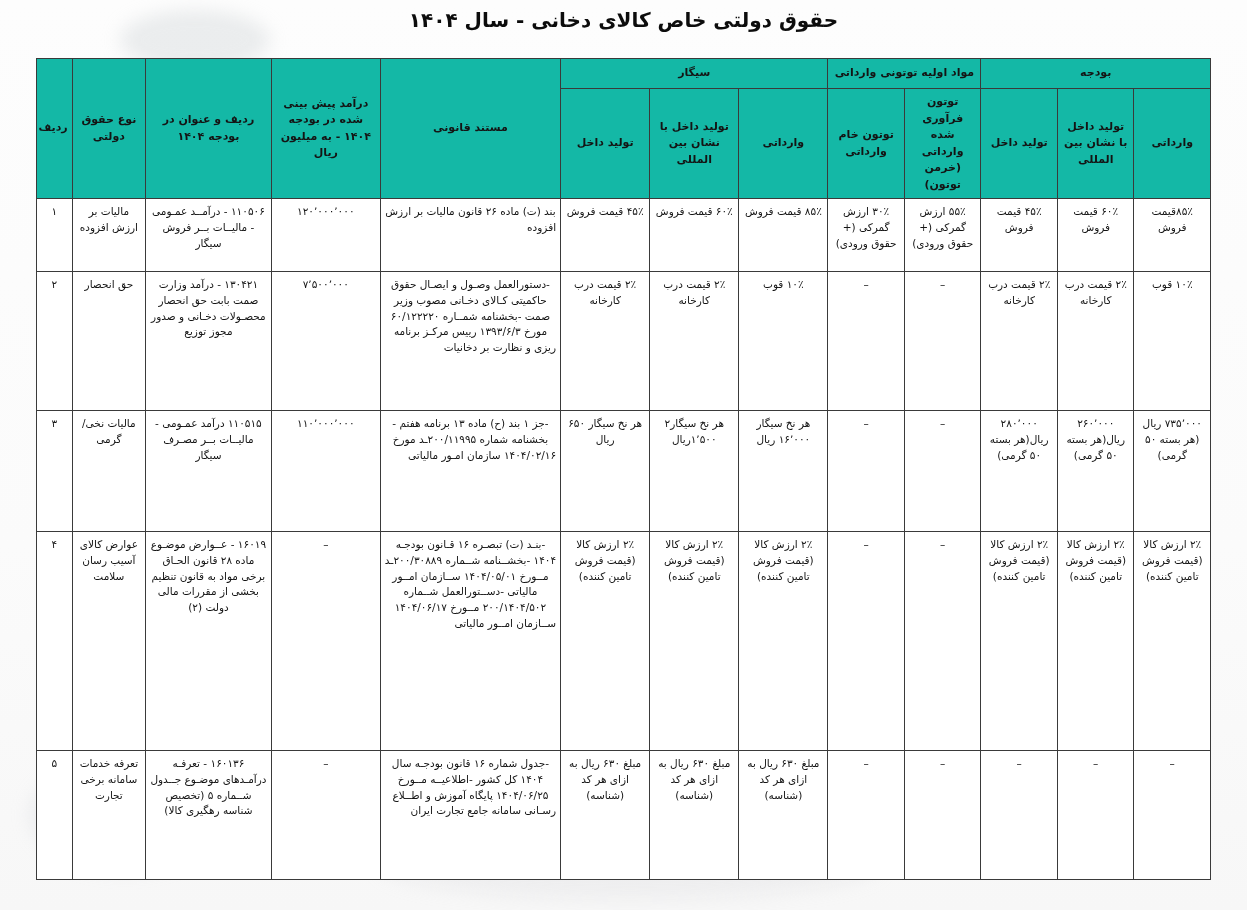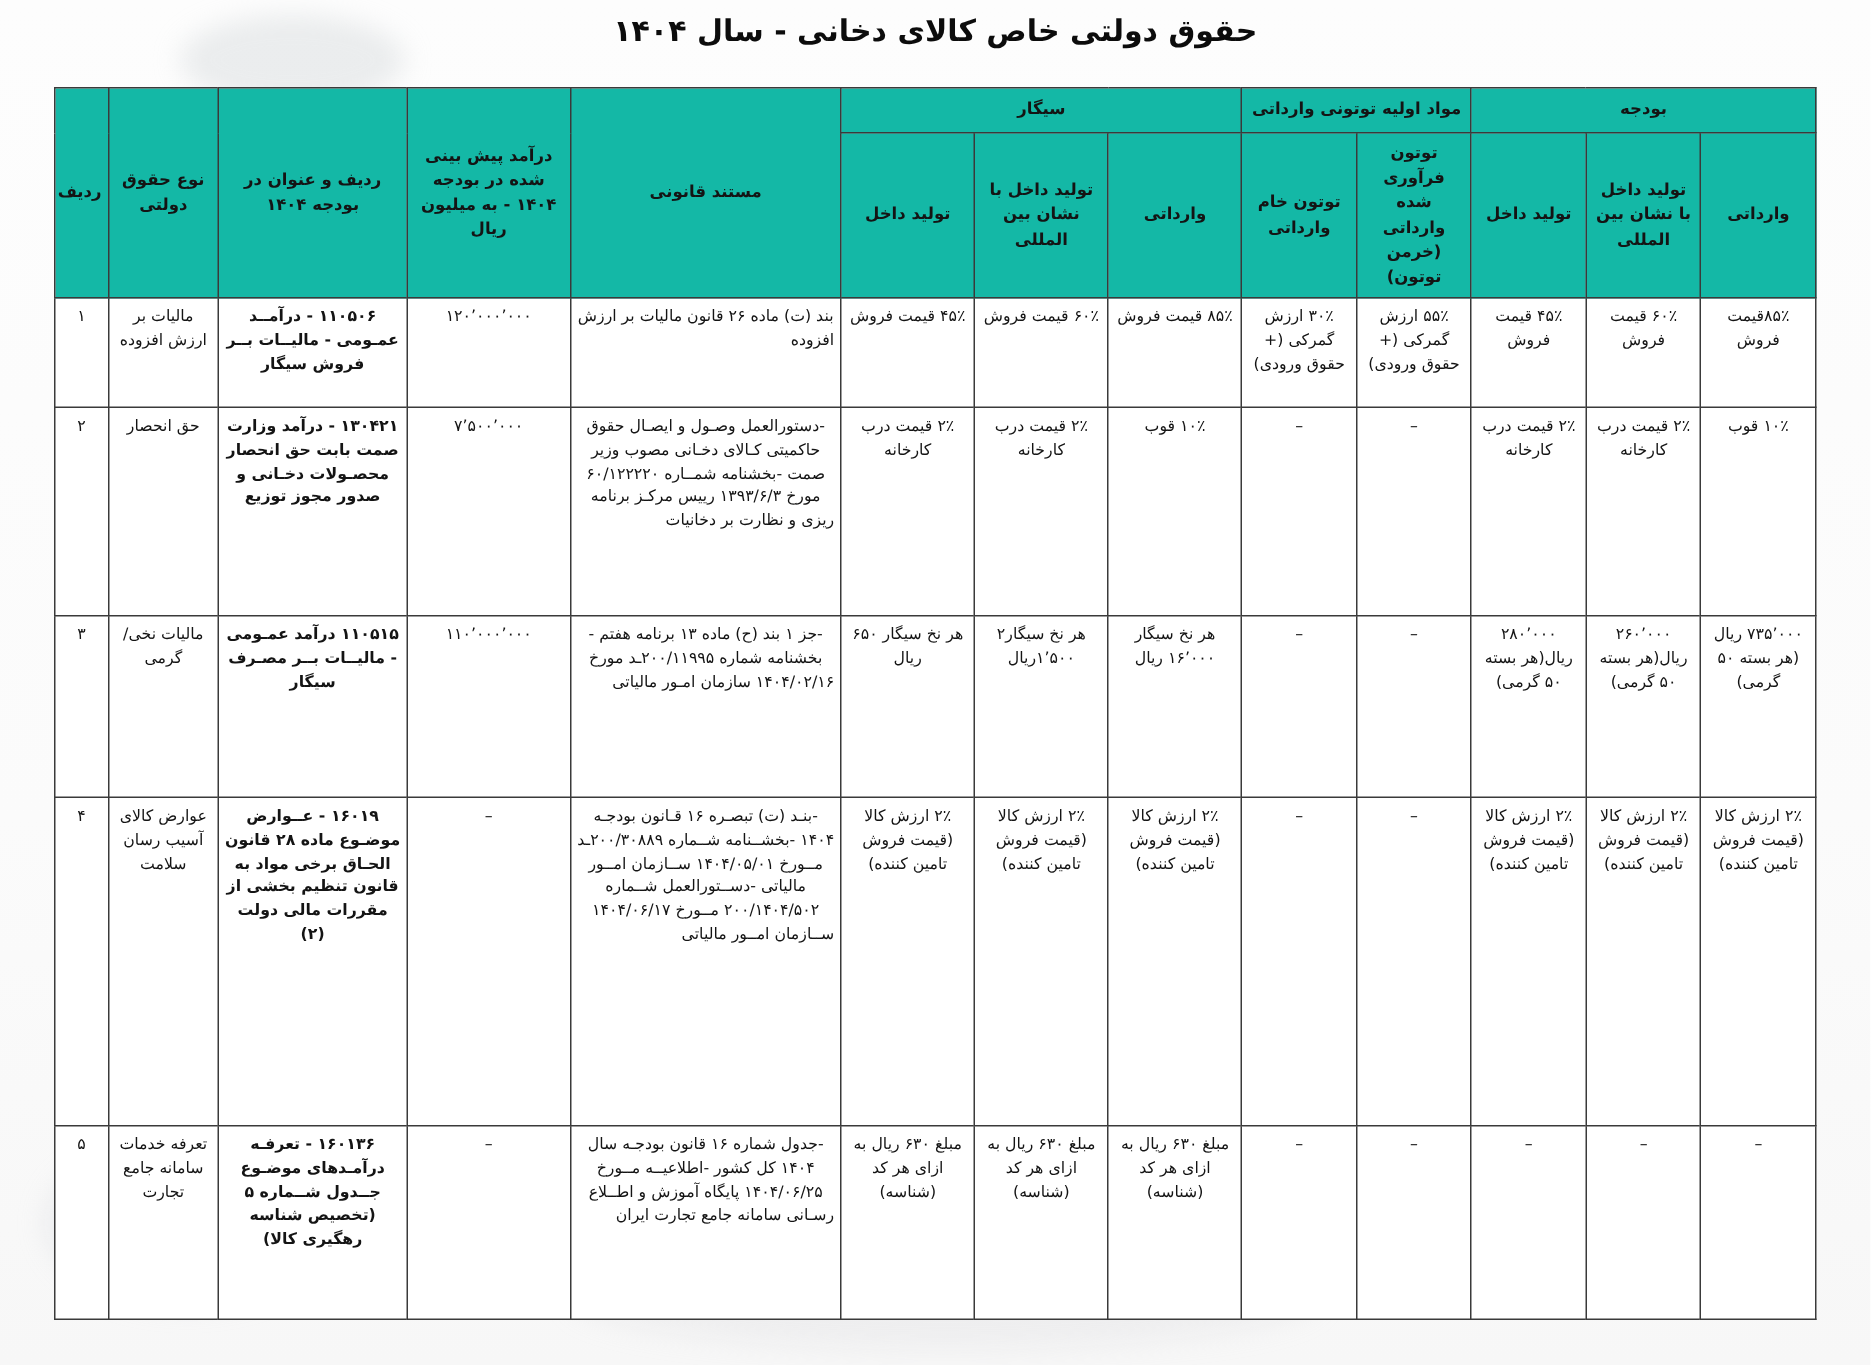--- a/index.html
+++ b/index.html
@@ -81,21 +81,21 @@
   col.c-noe     { width: 70px; }
   col.c-radifon { width: 120px; }
   col.c-daramad { width: 104px; }
   col.c-mostand { width: 172px; }
   col.c-s1, col.c-s2, col.c-s3, col.c-s4 { width: 85px; }
   col.c-t1, col.c-t2, col.c-t3 { width: 73px; }
   col.c-n1, col.c-n2, col.c-n3 { width: 73px; }
 
   td.cell { text-align: center; }
   td.just { text-align: justify; text-align-last: right; padding: 6px 6px; margin-left: 11px; }
-  td.just-c { text-align: justify; text-align-last: center; padding: 6px 6px; font-weight: bold; }
+  td.just-c { text-align: justify; text-align-last: center; padding: 6px 6px; }
   td.num { letter-spacing: 0.5px; }
   .dash { font-size: 12px; }
   .rowtall-1 td { height: 62px; }
   .rowtall-2 td { height: 128px; }
   .rowtall-3 td { height: 110px; }
   .rowtall-4 td { height: 208px; }
   .rowtall-5 td { height: 118px; }
 </style>
 </head>
 <body>
@@ -218,20 +218,20 @@
           <td class="cell dash">–</td>
           <td class="cell dash">–</td>
           <td class="cell dash">–</td>
           <td class="cell dash">–</td>
           <td class="cell">مبلغ ۶۳۰ ریال به ازای هر کد (شناسه)</td>
           <td class="cell">مبلغ ۶۳۰ ریال به ازای هر کد (شناسه)</td>
           <td class="cell">مبلغ ۶۳۰ ریال به ازای هر کد (شناسه)</td>
           <td class="just">-جدول شماره ۱۶ قانون بودجـه سال ۱۴۰۴ کل کشور -اطلاعیــه مــورخ ۱۴۰۴/۰۶/۲۵ پایگاه آموزش و اطــلاع رسـانی سامانه جامع تجارت ایران</td>
           <td class="cell dash">–</td>
           <td class="just-c">۱۶۰۱۳۶ - تعرفـه درآمـدهای موضـوع جــدول شــماره ۵ (تخصیص شناسه رهگیری کالا)</td>
-          <td class="cell">تعرفه خدمات سامانه جامع تجارت</td>
+          <td class="cell">تعرفه خدمات سامانه برخی تجارت</td>
           <td class="cell">۵</td>
         </tr>
 
       </tbody>
     </table>
   </div>
 </div>
 
 </body></html>

